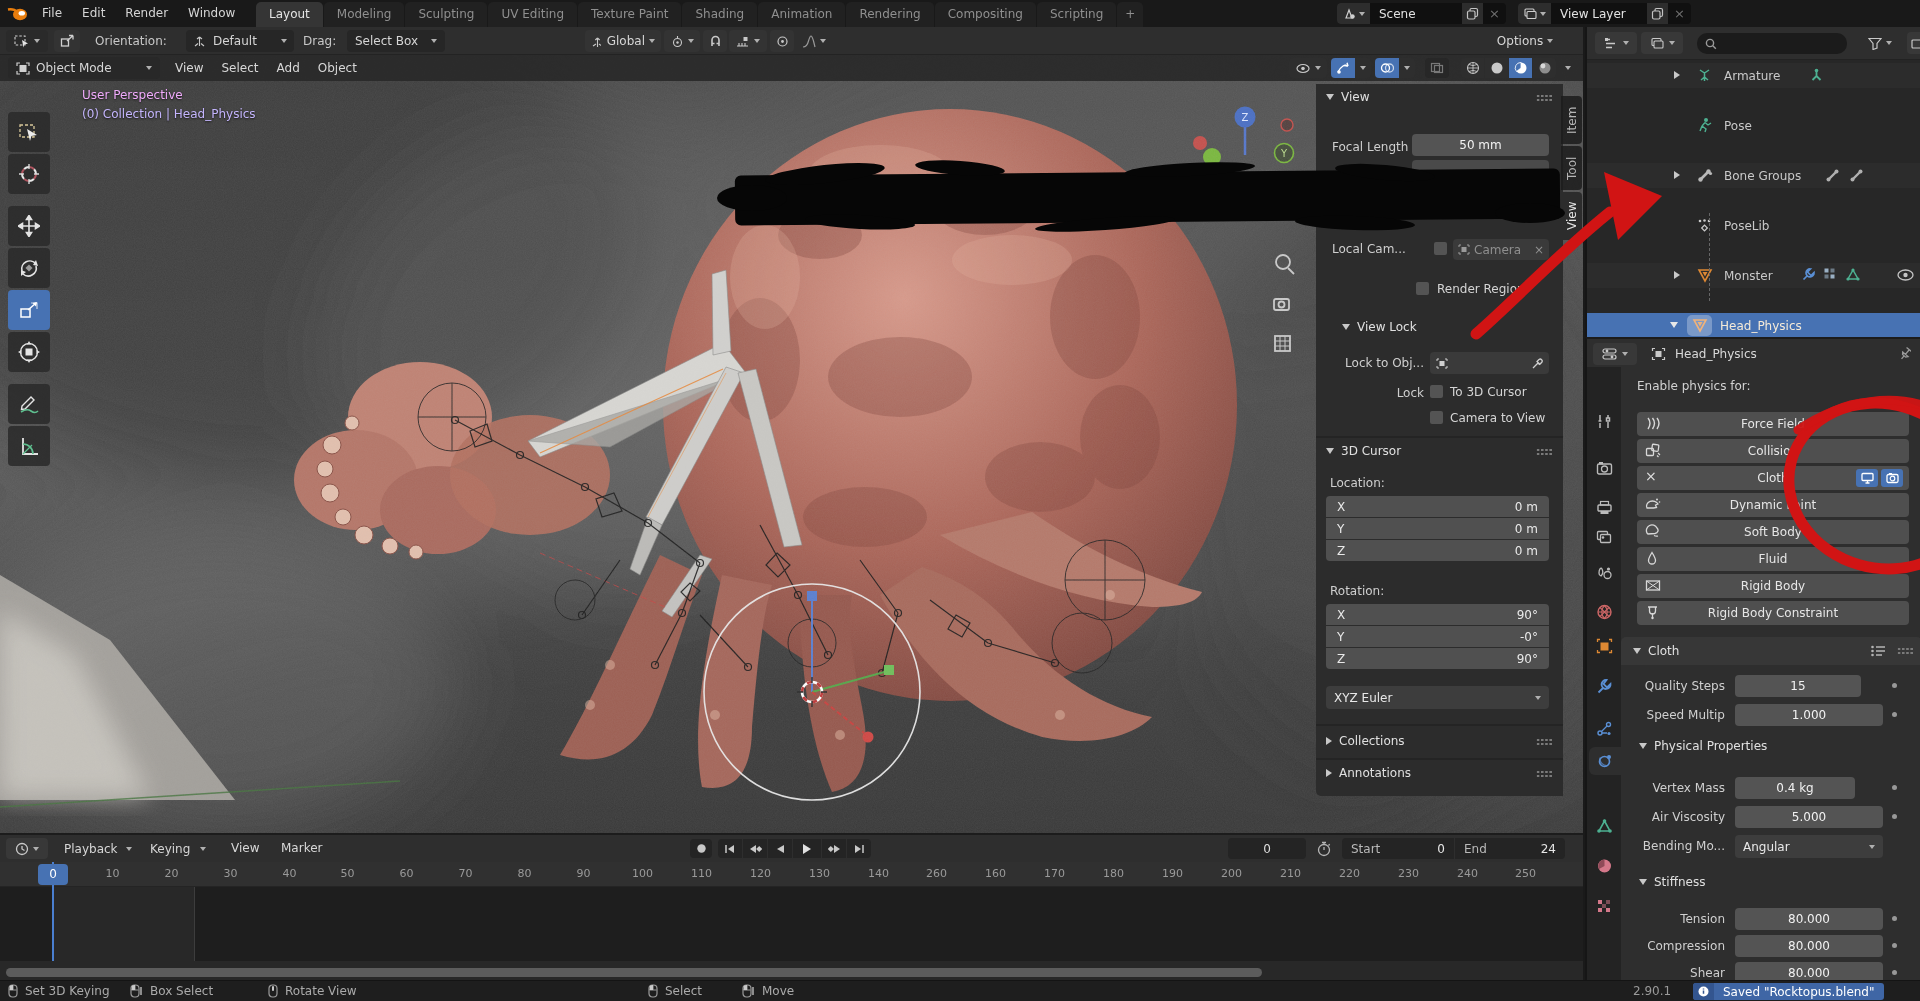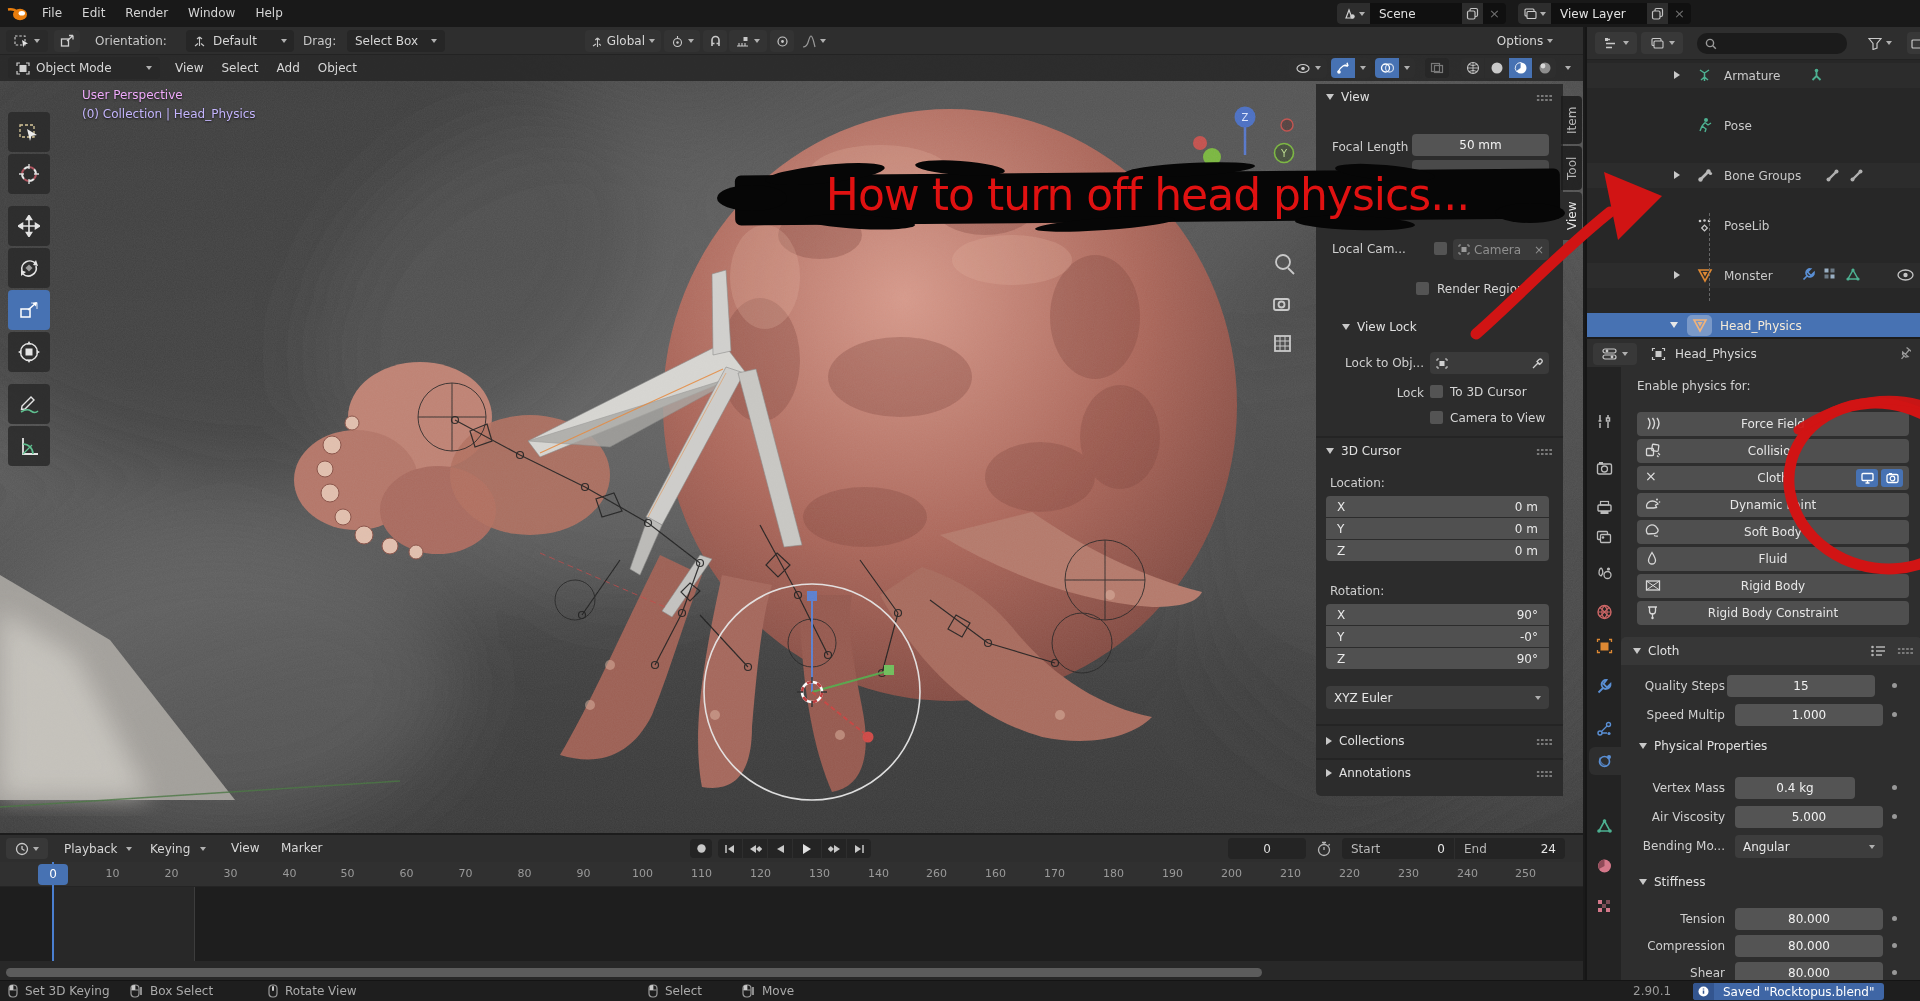--- a/index.html
+++ b/index.html
@@ -48,20 +48,33 @@
         <path d="M2,4.5 Q8,3.5 11,7" stroke="#e87d0d" stroke-width="2.6" fill="none"></path>
       </svg>
   </div>
   <div class="flex a" style="left:32px;top:0;height:27px">
     <div class="menu">File</div>
     <div class="menu">Edit</div>
     <div class="menu">Render</div>
     <div class="menu">Window</div>
     <div class="menu">Help</div>
   </div>
+  <div class="flex a" style="left:256px;top:2px;height:25px">
+    <div class="tab active">Layout</div>
+    <div class="tab">Modeling</div>
+    <div class="tab">Sculpting</div>
+    <div class="tab">UV Editing</div>
+    <div class="tab">Texture Paint</div>
+    <div class="tab">Shading</div>
+    <div class="tab">Animation</div>
+    <div class="tab">Rendering</div>
+    <div class="tab">Compositing</div>
+    <div class="tab">Scripting</div>
+    <div class="tab" style="padding:0 8px">+</div>
+  </div>
 
   <div class="flex a" style="left:1337px;top:3px;height:21px;background:#101010;border-radius:4px;overflow:hidden">
     <div class="flex" style="background:#2d2d2d;height:21px;padding:0 5px;gap:3px">
       <svg width="14" height="12">
           <polygon points="4,10 7,2 10,10" fill="none" stroke="#cfcfcf" stroke-width="1.2"></polygon>
           <circle cx="10.5" cy="8.5" r="2.2" fill="#cfcfcf"></circle>
         </svg>
       <div class="chev"></div>
     </div>
     <div style="padding:0 9px;width:92px;color:#e2e2e2">Scene</div>
@@ -499,21 +512,20 @@
     <div class="banner-core" style="transform:rotate(-.5deg)"></div>
     <div class="splat" style="left:-18px;top:22px;width:70px;height:26px"></div>
     <div class="splat" style="left:30px;top:2px;width:120px;height:18px;transform:rotate(-6deg)"></div>
     <div class="splat" style="left:180px;top:-2px;width:90px;height:14px;transform:rotate(4deg)"></div>
     <div class="splat" style="left:390px;top:0px;width:130px;height:13px;transform:rotate(-3deg)"></div>
     <div class="splat" style="left:600px;top:2px;width:100px;height:15px;transform:rotate(5deg)"></div>
     <div class="splat" style="left:70px;top:52px;width:110px;height:14px;transform:rotate(3deg)"></div>
     <div class="splat" style="left:300px;top:55px;width:140px;height:12px;transform:rotate(-4deg)"></div>
     <div class="splat" style="left:560px;top:53px;width:120px;height:14px;transform:rotate(2deg)"></div>
     <div class="splat" style="left:760px;top:40px;width:70px;height:20px"></div>
-    <div class="bannertxt">How to turn off head physics...</div>
   </div>
 </div>
 
 <div class="a" style="left:1316px;top:84px;width:247px;height:712px;background:rgba(43,43,43,.97);border-radius:0 0 0 5px;z-index:10">
 
   <div class="phead a" style="left:10px;top:6px">
     <div class="tri-d"></div>
     <span>View</span>
   </div>
   <div class="grip a" style="right:10px;top:10px"></div>
@@ -939,21 +951,21 @@
       </div>
     <svg class="a" style="right:36px;top:7px" width="16" height="14">
         <circle cx="2.5" cy="3" r="1.3" fill="#b5b5b5"></circle>
         <circle cx="2.5" cy="7" r="1.3" fill="#b5b5b5"></circle>
         <circle cx="2.5" cy="11" r="1.3" fill="#b5b5b5"></circle>
         <path d="M6,3 h9 M6,7 h9 M6,11 h6" stroke="#b5b5b5" stroke-width="1.4"></path>
       </svg>
     <div class="grip a" style="right:8px;top:10px"></div>
   </div>
   <div class="a lblr" style="left:40px;top:336px;width:98px">Quality Steps</div>
-  <div class="fld a" style="left:140px;top:336px;width:148px">15</div>
+  <div class="fld a" style="left:148px;top:336px;width:126px">15</div>
   <div class="dot a" style="left:305px;top:344px"></div>
   <div class="a lblr" style="left:40px;top:365px;width:98px">Speed Multip</div>
   <div class="fld a" style="left:148px;top:365px;width:148px">1.000</div>
   <div class="dot a" style="left:305px;top:373px"></div>
 
   <div class="phead a" style="left:52px;top:400px">
     <div class="tri-d"></div>
       <span>Physical Properties</span>
   </div>
   <div class="a lblr" style="left:40px;top:438px;width:98px">Vertex Mass</div>

